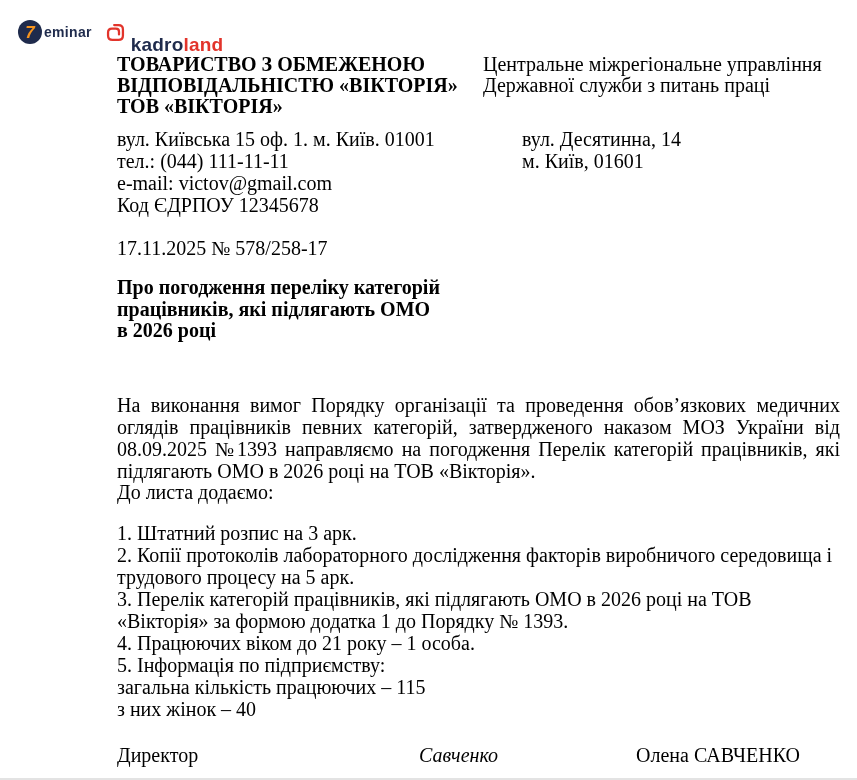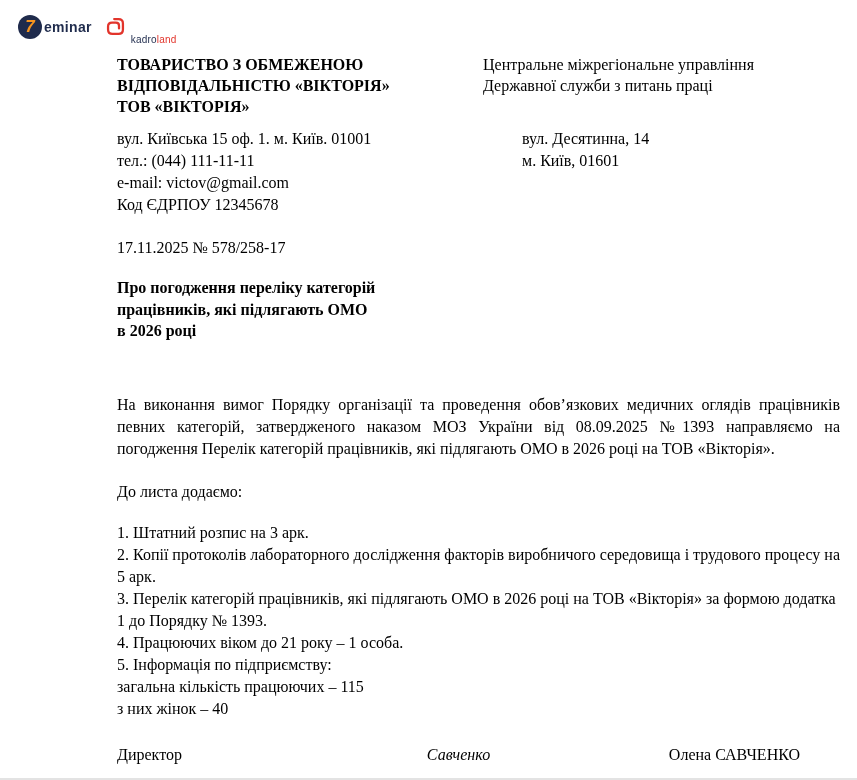--- a/index.html
+++ b/index.html
@@ -30,25 +30,25 @@
     display: flex; align-items: center; justify-content: center;
     font-size: 17px; font-weight: 800; font-style: italic;
     line-height: 1;
   }
   .seminar-text {
     color: var(--navy, #1f2b4c);
     font-weight: 700; font-size: 14px; letter-spacing: 0.3px;
   }
   .kadro-logo { display: flex; align-items: center; gap: 5px; }
   .kadro-icon { width: 21px; height: 21px; display: block; }
-  .kadro-text { font-weight: 400; font-size: 10px; color: var(--navy, #1f2b4c); letter-spacing: 0.2px; margin-top: 26px; }
+  .kadro-text { font-weight: 700; font-size: 19px; color: var(--navy, #1f2b4c); letter-spacing: 0.2px; margin-top: 26px; }
   .kadro-text .land { color: var(--red, #e2342b); }
 
   
-  .doc-block { position: absolute; left: 117px; right: 17px; font-size: 16px; }
+  .doc-block { position: absolute; left: 117px; right: 17px; font-size: 20px; }
   .pre { white-space: pre-line; }
 
   .header-row { top: 54px; display: flex; }
   .sender-name { width: 366px; font-weight: bold; line-height: 21px; }
   .recipient-name { flex: 1; line-height: 21px; }
 
   .address-row { top: 128px; display: flex; gap: 39px; }
   .address-col-left { width: 366px; line-height: 22px; }
   .address-col-right { flex: 1; line-height: 22px; }
 

